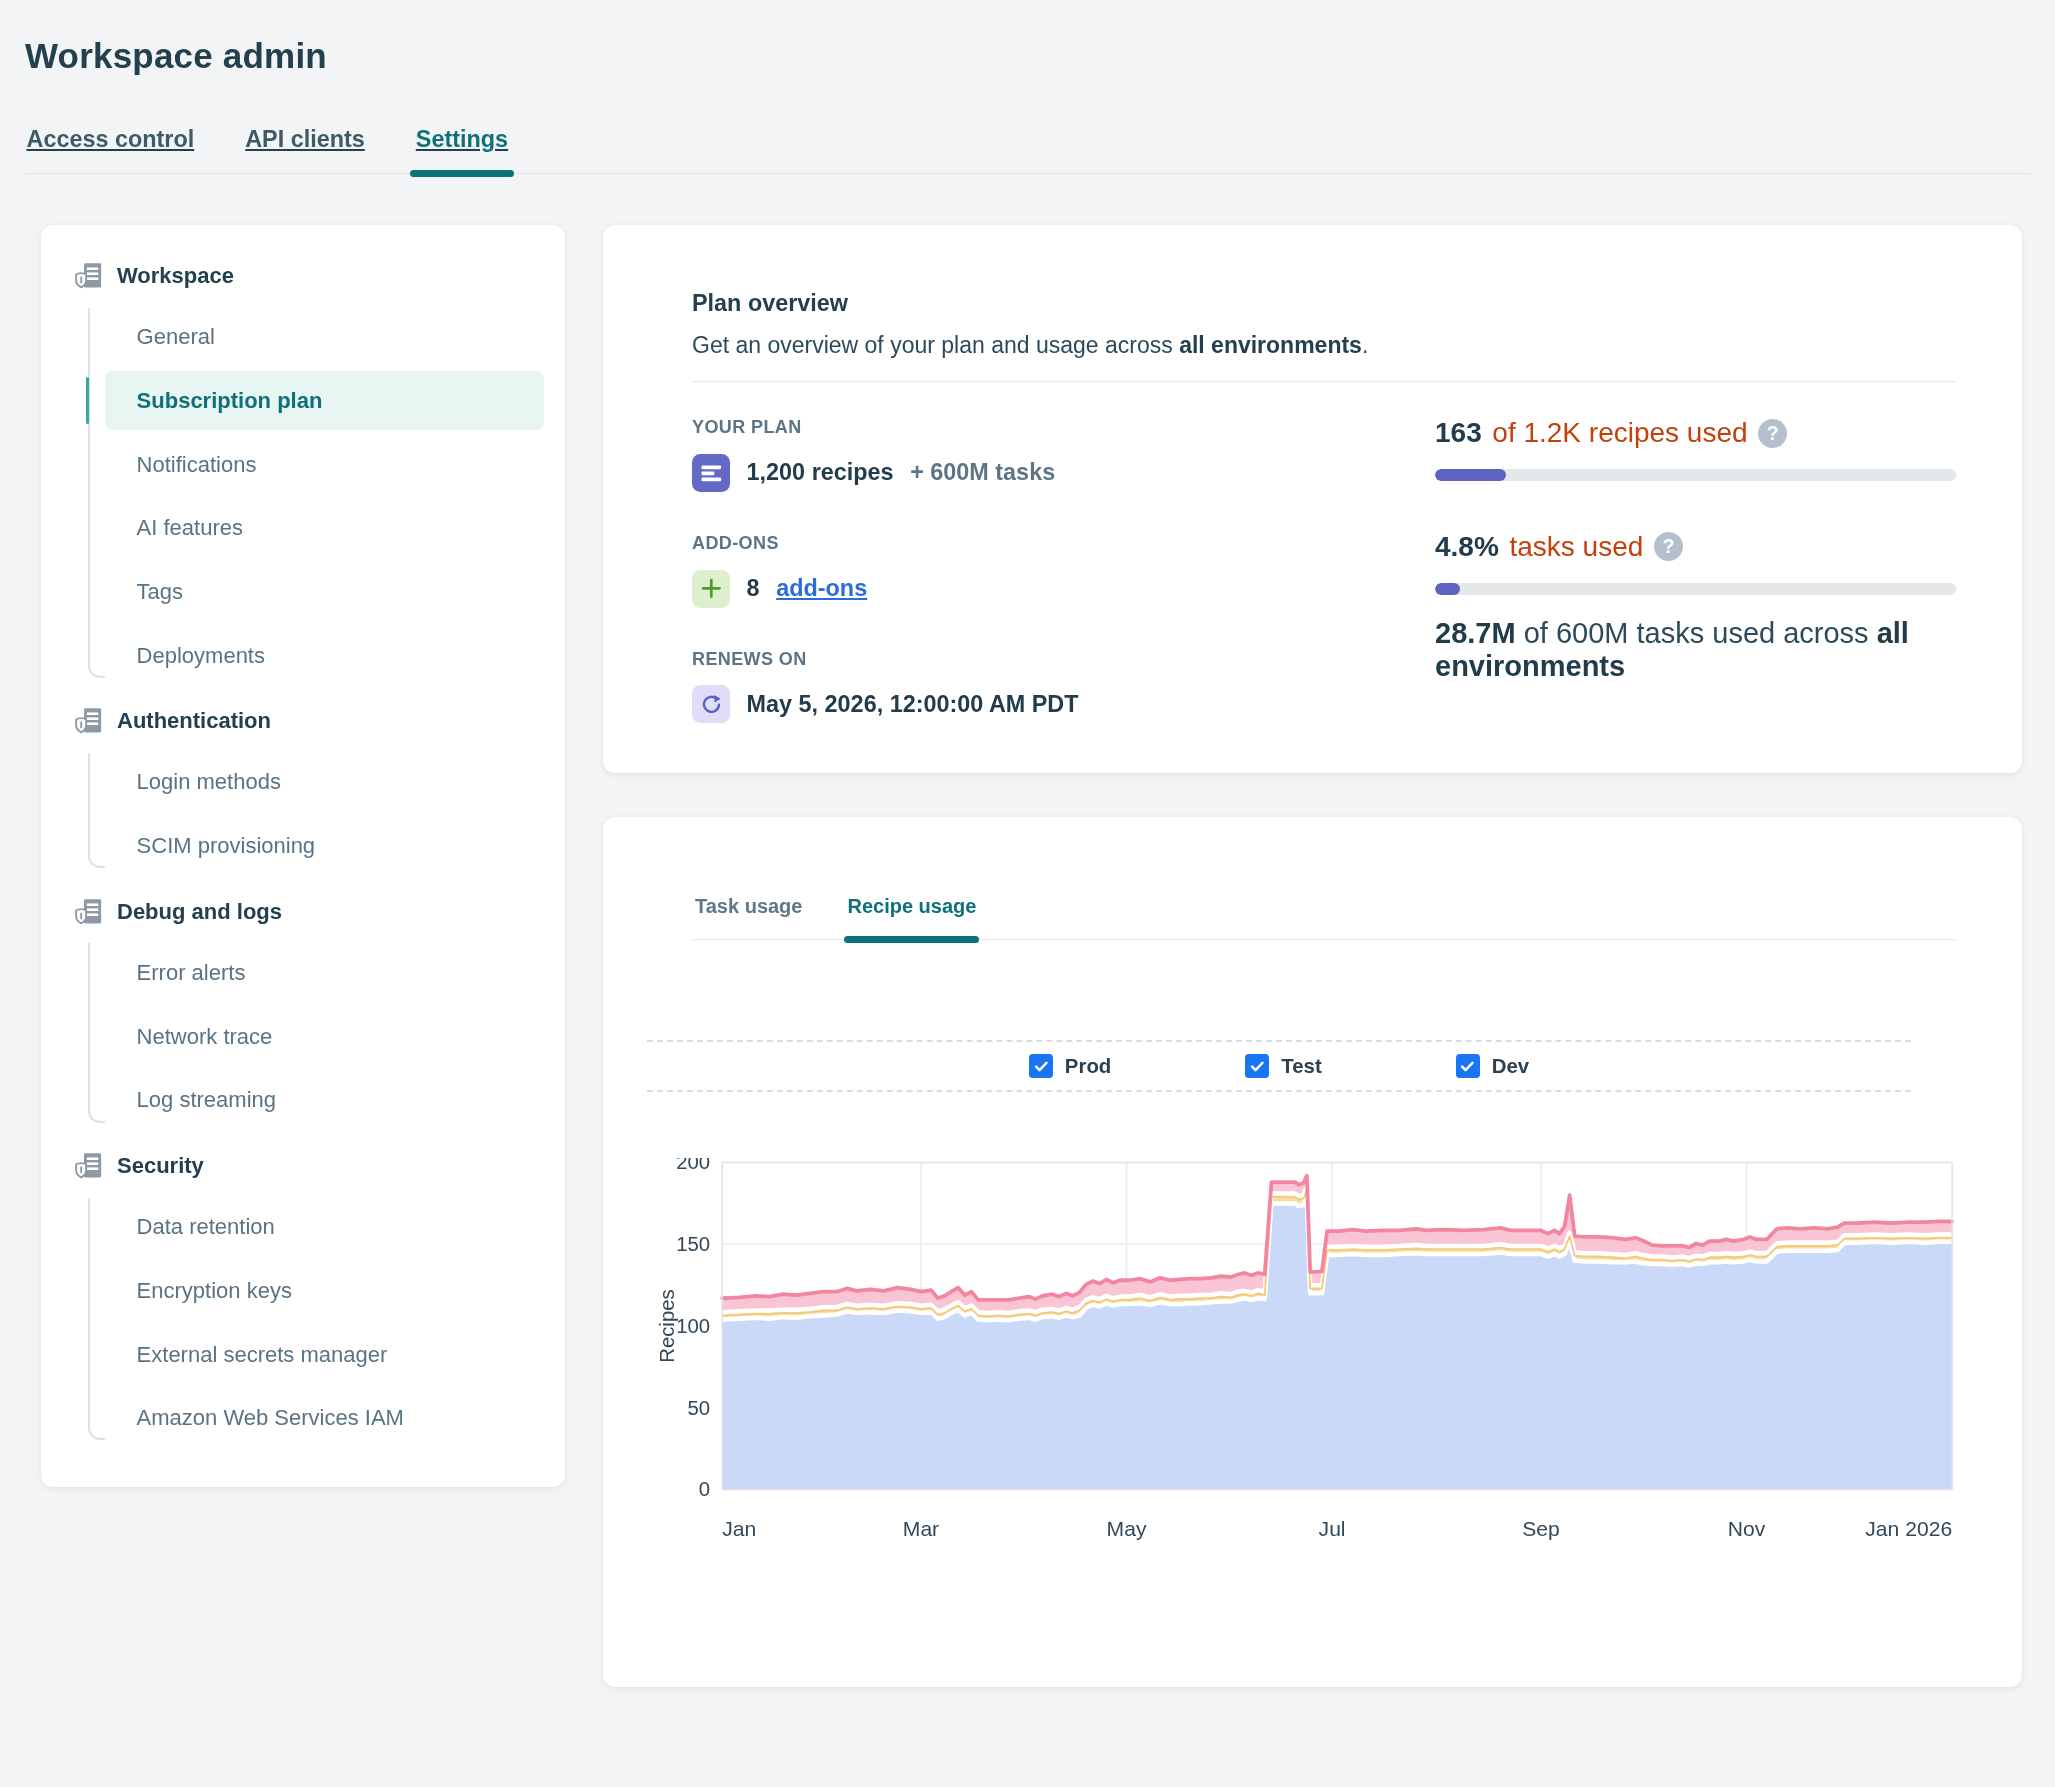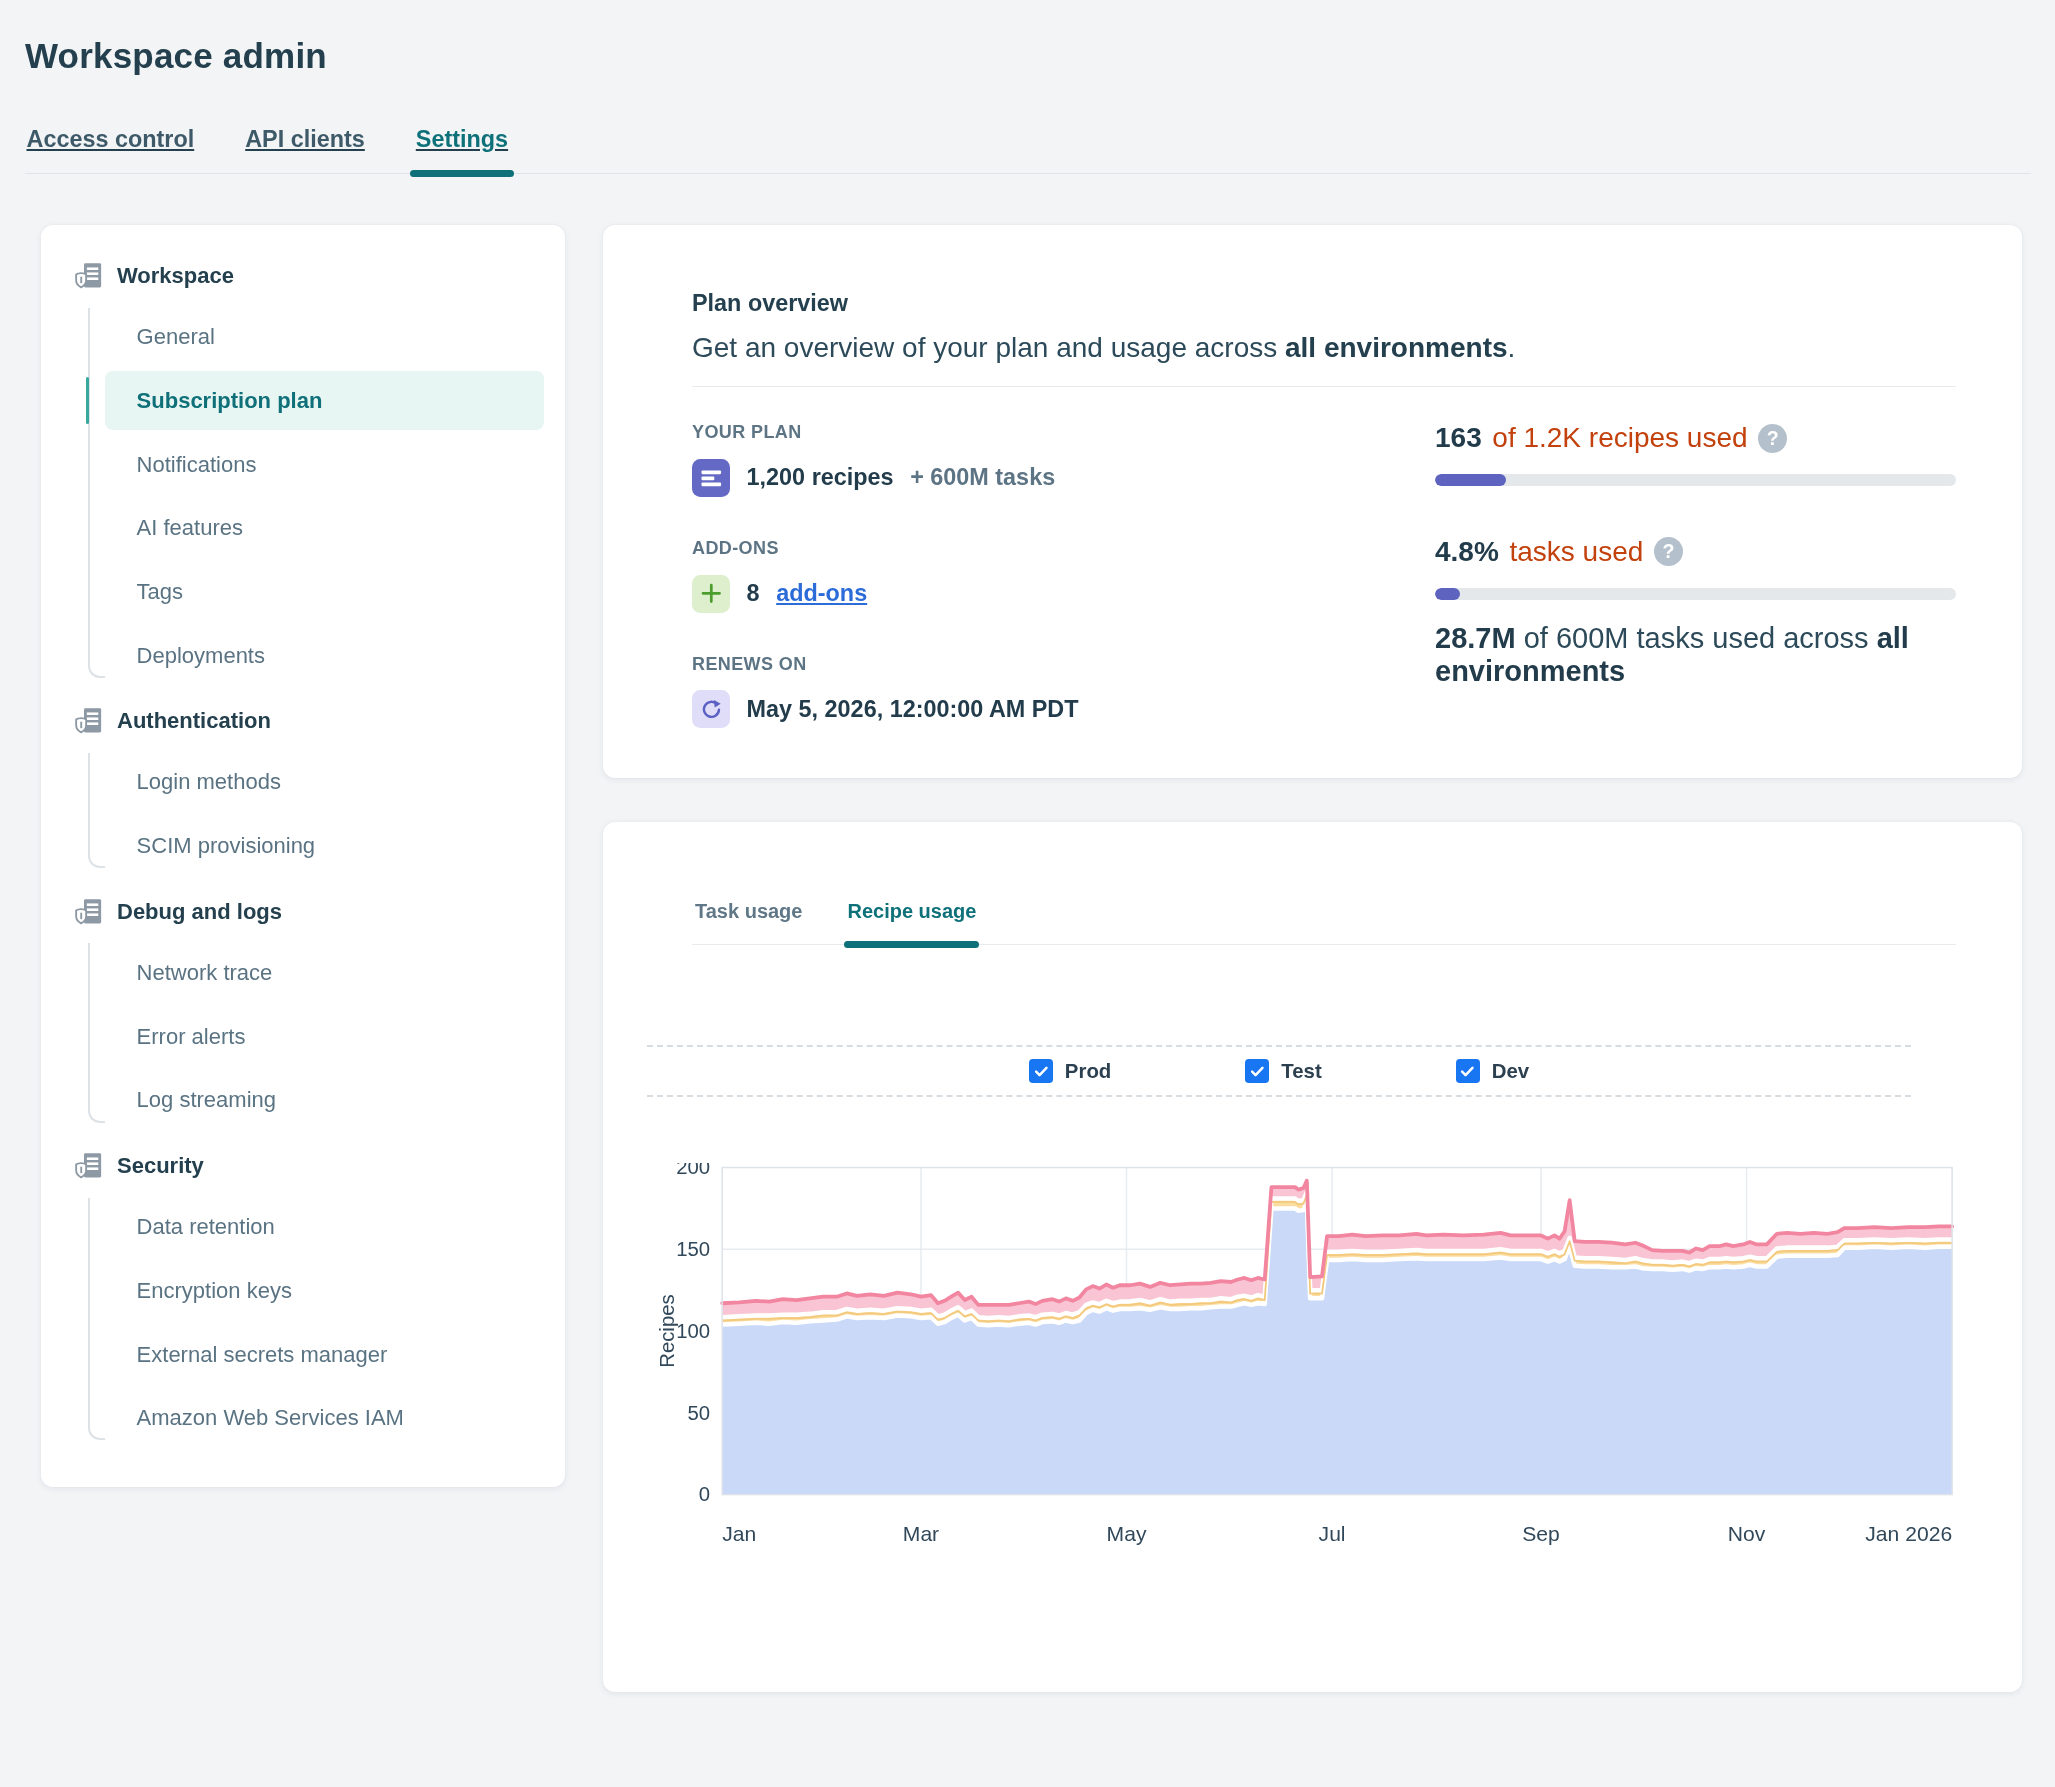--- a/index.html
+++ b/index.html
@@ -34,21 +34,21 @@
   .side-item.selected { background:#e7f6f2; color:#107079; font-weight:700; }
   .side-item.selected::after { content:""; position:absolute; left:-19px; top:6px; bottom:6px; width:3px;
     background:#38a89c; border-radius:1.5px; }
 
   
   .main { flex:1; display:flex; flex-direction:column; gap:44px; }
 
   
   .plan-card { padding:65px 66px 48px 89px; }
   .card-title { font-size:23.4px; font-weight:700; color:#24404e; }
-  .card-desc { font-size:28px; color:#2c4a59; margin-top:15px; }
+  .card-desc { font-size:23px; color:#2c4a59; margin-top:15px; }
   .card-desc b { font-weight:700; color:#24404e; }
   .plan-hr { border:none; border-top:1.5px solid #e7ebee; margin-top:22.6px; }
   .plan-grid { display:flex; margin-top:35px; }
   .plan-left { width:743px; flex:0 0 auto; }
   .plan-right { flex:1; }
 
   .mini-label { font-size:18px; font-weight:700; letter-spacing:0.4px; color:#5d7484; }
   .plan-row { display:flex; align-items:center; gap:16.6px; margin:13.6px 0 0 0; min-height:42px; }
   .sq-icon { width:38px; height:38px; border-radius:8.3px; display:flex; align-items:center; justify-content:center; flex:0 0 auto; }
   .sq-purple { background:#6469c5; }
@@ -144,22 +144,22 @@
           <rect x="15" y="3" width="24" height="34" rx="2" fill="#8d99a4"></rect>
           <rect x="19" y="9" width="16" height="3.6" fill="#fff"></rect>
           <rect x="19" y="16" width="16" height="3.6" fill="#fff"></rect>
           <rect x="19" y="23" width="16" height="3.6" fill="#fff"></rect>
           <path d="M4 19 c3 -2.6 11 -2.6 14 0 v8 c0 6.5 -7 9.8 -7 9.8 c0 0 -7 -3.3 -7 -9.8 z" fill="#fff" stroke="#8d99a4" stroke-width="2.6"></path>
           <rect x="9.8" y="22" width="2.6" height="9" fill="#8d99a4"></rect>
         </svg>
         <span class="s-label">Debug and logs</span>
       </div>
       <div class="side-items">
+        <div class="side-item">Error alerts</div>
         <div class="side-item">Network trace</div>
-        <div class="side-item">Error alerts</div>
         <div class="side-item">Log streaming</div>
       </div>
 
       <div class="side-header">
         <svg class="side-icon" viewBox="0 0 44 42">
           <rect x="15" y="3" width="24" height="34" rx="2" fill="#8d99a4"></rect>
           <rect x="19" y="9" width="16" height="3.6" fill="#fff"></rect>
           <rect x="19" y="16" width="16" height="3.6" fill="#fff"></rect>
           <rect x="19" y="23" width="16" height="3.6" fill="#fff"></rect>
           <path d="M4 19 c3 -2.6 11 -2.6 14 0 v8 c0 6.5 -7 9.8 -7 9.8 c0 0 -7 -3.3 -7 -9.8 z" fill="#fff" stroke="#8d99a4" stroke-width="2.6"></path>

